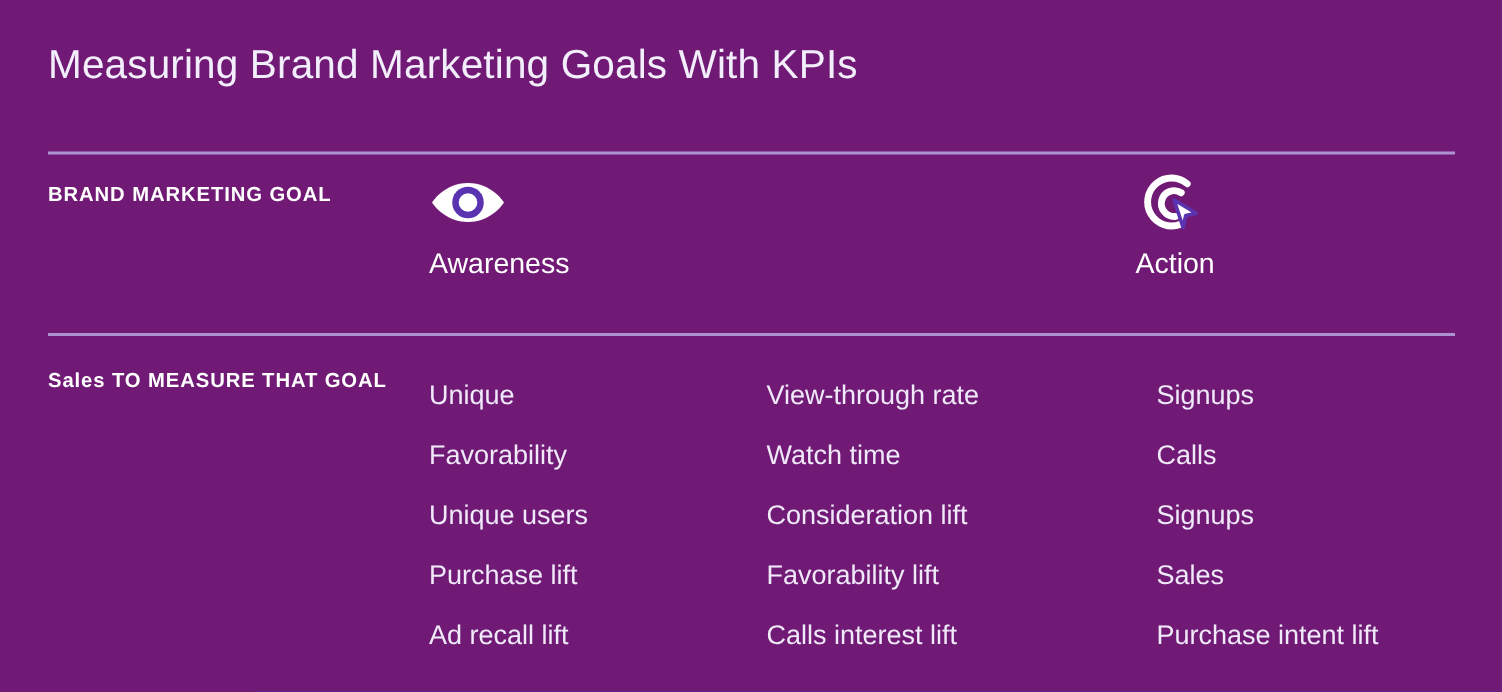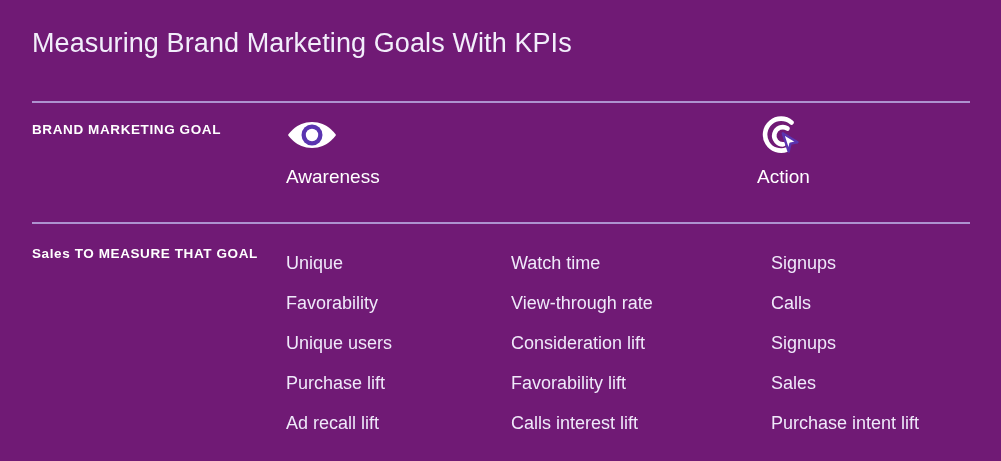--- a/index.html
+++ b/index.html
@@ -140,22 +140,22 @@
 
   <div class="kpi-col kpi-col-0">
     <div class="kpi-item">Unique</div>
     <div class="kpi-item">Favorability</div>
     <div class="kpi-item">Unique users</div>
     <div class="kpi-item">Purchase lift</div>
     <div class="kpi-item">Ad recall lift</div>
   </div>
 
   <div class="kpi-col kpi-col-1">
+    <div class="kpi-item">View-through rate</div>
     <div class="kpi-item">Watch time</div>
-    <div class="kpi-item">View-through rate</div>
     <div class="kpi-item">Consideration lift</div>
     <div class="kpi-item">Favorability lift</div>
     <div class="kpi-item">Calls interest lift</div>
   </div>
 
   <div class="kpi-col kpi-col-2">
     <div class="kpi-item">Signups</div>
     <div class="kpi-item">Calls</div>
     <div class="kpi-item">Signups</div>
     <div class="kpi-item">Sales</div>

